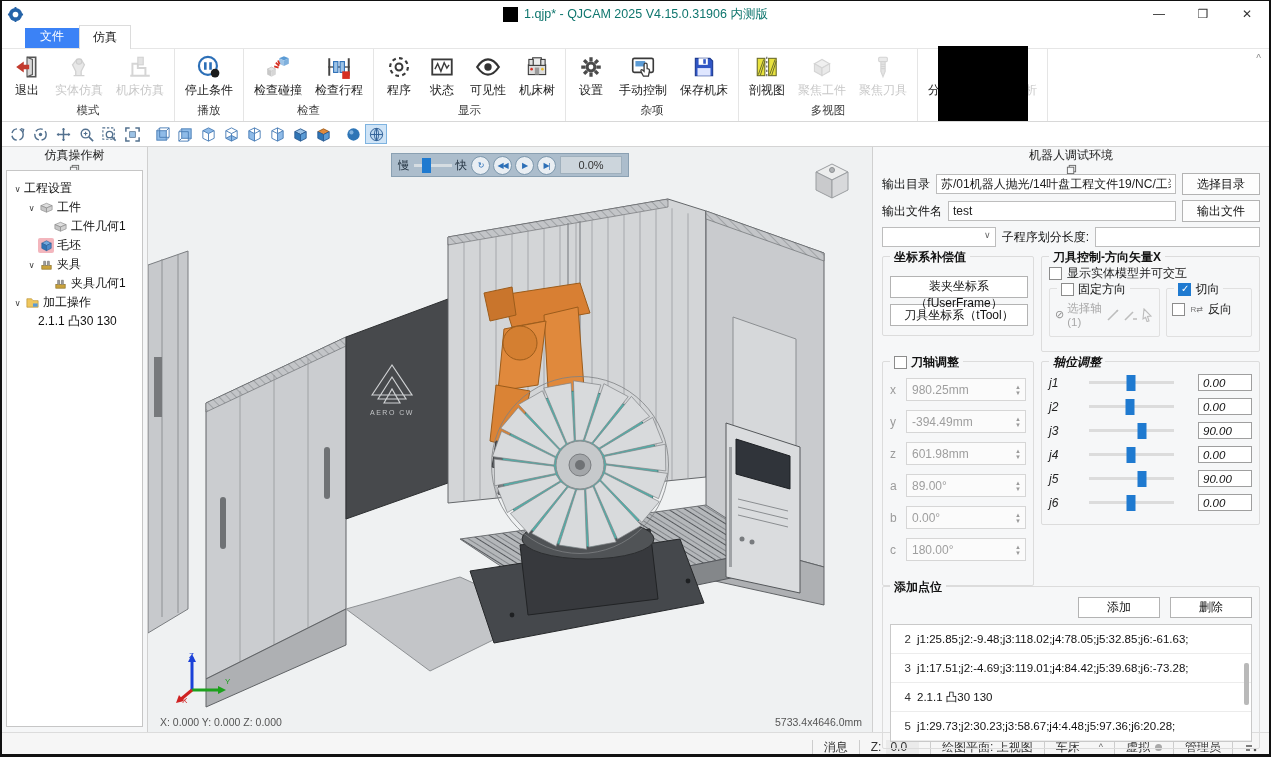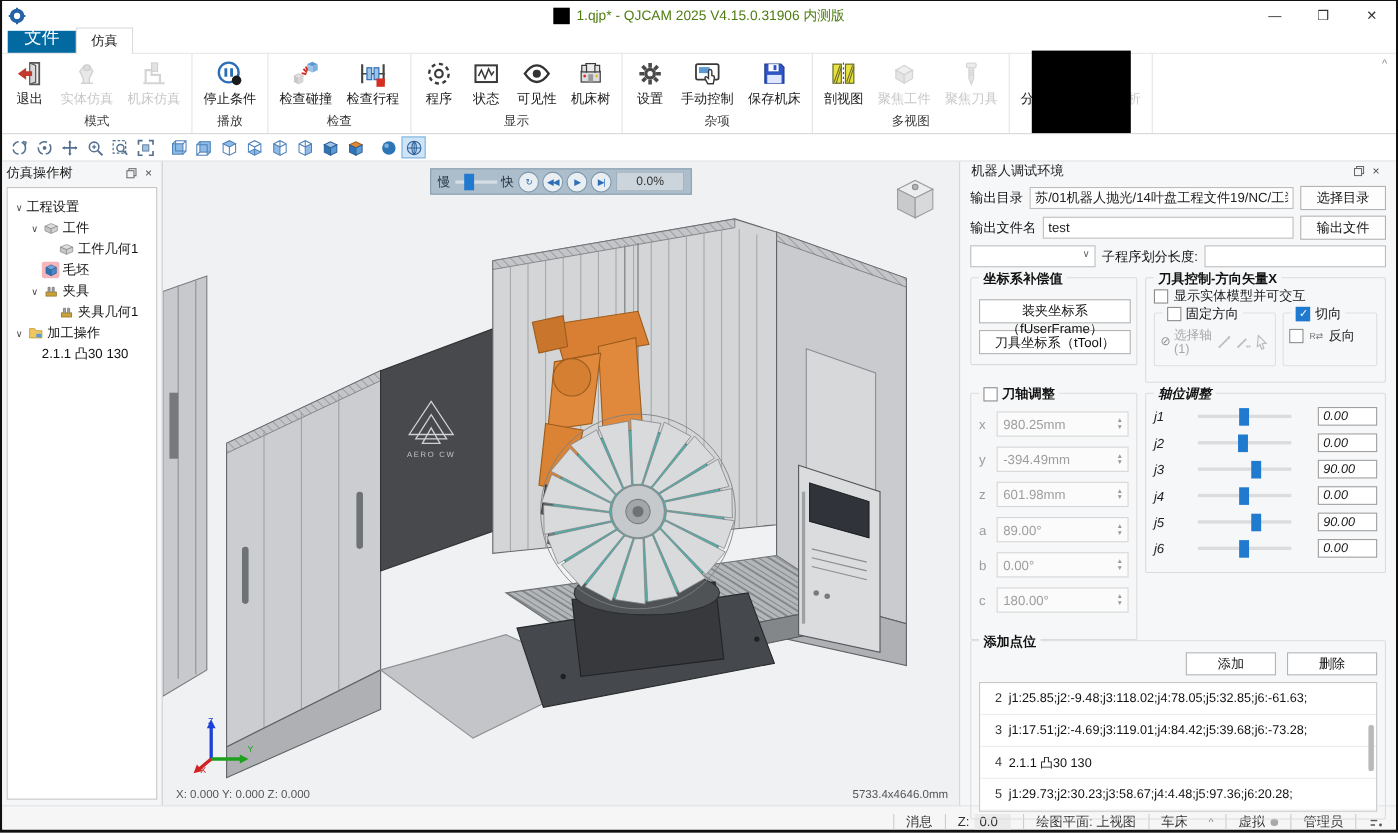--- a/index.html
+++ b/index.html
@@ -3,27 +3,27 @@
 <meta charset="utf-8">
 <style>
   html,body{margin:0;padding:0;background:#888;}
   *{box-sizing:border-box;}
   .window{position:relative;width:1271px;height:757px;background:#fff;
     border:2px solid #111;border-top-width:1px;border-bottom-width:3px;
     font-family:"Liberation Sans",sans-serif;overflow:hidden;}
   
   .titlebar{position:relative;height:27px;background:#fff;display:flex;align-items:center;}
   .app-ico{margin-left:5px;width:17px;height:17px;}
-  .tb-center{position:absolute;left:0;right:0;text-align:center;font-size:12.5px;color:#4d7c0f;display:flex;justify-content:center;align-items:center;gap:6px;}
+  .tb-center{position:absolute;left:0;right:0;text-align:center;font-size:12.5px;color:#0f766e;display:flex;justify-content:center;align-items:center;gap:6px;}
   .redact-ico{width:15px;height:15px;background:#000;display:inline-block;}
   .wctl{position:absolute;right:0;top:0;display:flex;height:27px;}
   .wctl span{width:44px;text-align:center;line-height:27px;font-size:12px;color:#333;}
   
   .tabrow{height:21px;background:#fff;display:flex;align-items:flex-end;border-bottom:1px solid #e6e6e6;}
-  .tab-file{background:#0369a1;color:#fff;font-size:16px;padding:3px 15px;margin-left:5px;}
+  .tab-file{background:#3b82f6;color:#fff;font-size:12px;padding:3px 15px;margin-left:23px;}
   .tab-sim{background:#fff;color:#222;font-size:12px;padding:3px 13px;border:1px solid #dcdcdc;border-bottom:none;position:relative;top:1px;}
   
   .ribbon{position:relative;height:73px;background:#fff;border-bottom:1px solid #d8d8d8;display:flex;align-items:stretch;}
   .rib-group{display:flex;flex-direction:column;border-right:1px solid #e5e5e5;padding:3px 4px 0;}
   .rib-btns{display:flex;gap:1px;flex:1;}
   .rib-btn{display:flex;flex-direction:column;align-items:center;padding:1px 6px;cursor:default;}
   .rib-btn .ico{width:30px;height:28px;display:flex;align-items:center;justify-content:center;}
   .rib-btn .ico svg{width:26px;height:26px;}
   .rib-btn .lbl{font-size:12px;color:#222;white-space:nowrap;margin-top:1px;}
   .rib-btn.dis{opacity:.55;filter:grayscale(1);}
@@ -33,21 +33,21 @@
   .rib-collapse{position:absolute;right:8px;top:-12px;font-size:10px;color:#888;}
   
   .quickbar{height:25px;background:#fff;border-bottom:1px solid #d4d4d4;display:flex;align-items:center;padding-left:4px;gap:1px;}
   .qb-ico{width:22px;height:20px;display:flex;align-items:center;justify-content:center;border:1px solid transparent;}
   .qb-ico svg{width:17px;height:17px;}
   .qb-ico.active{background:#cfe4f7;border-color:#7eb3e0;}
   .qb-sep{width:6px;}
   
   .main{position:relative;height:585px;background:#f0f0f0;}
   .left-panel{position:absolute;left:0;top:0;bottom:0;width:145px;background:#f5f6f7;display:flex;flex-direction:column;}
-  .panel-head{height:21px;display:flex;align-items:center;font-size:12px;color:#222;padding:0 4px;}
+  .panel-head{height:21px;display:flex;align-items:center;font-size:12px;color:#222;padding:0 4px;flex-direction:column;}
   .panel-head .ph-title{flex:1;}
   .panel-head .ph-ico{width:16px;text-align:center;color:#555;font-size:11px;display:flex;align-items:center;justify-content:center;}
   .tree-box{flex:1;margin:2px 4px 5px;background:#fff;border:1px solid #c6c6c6;overflow:hidden;padding-top:8px;}
   .tree-row{display:flex;align-items:center;height:19px;font-size:12px;color:#111;white-space:nowrap;}
   .tr-chev{width:13px;font-size:8.5px;color:#444;text-align:center;}
   .tr-ico{width:16px;height:15px;margin-right:3px;display:flex;align-items:center;justify-content:center;}
   .tr-ico svg{width:15px;height:15px;}
   .tr-ico.pink{background:#f3b6bd;border-radius:2px;}
   
   .viewport{position:absolute;left:145px;right:396px;top:0;bottom:0;background:#eff1f2;border-left:1px solid #d0d0d0;border-right:1px solid #d0d0d0;overflow:hidden;}

